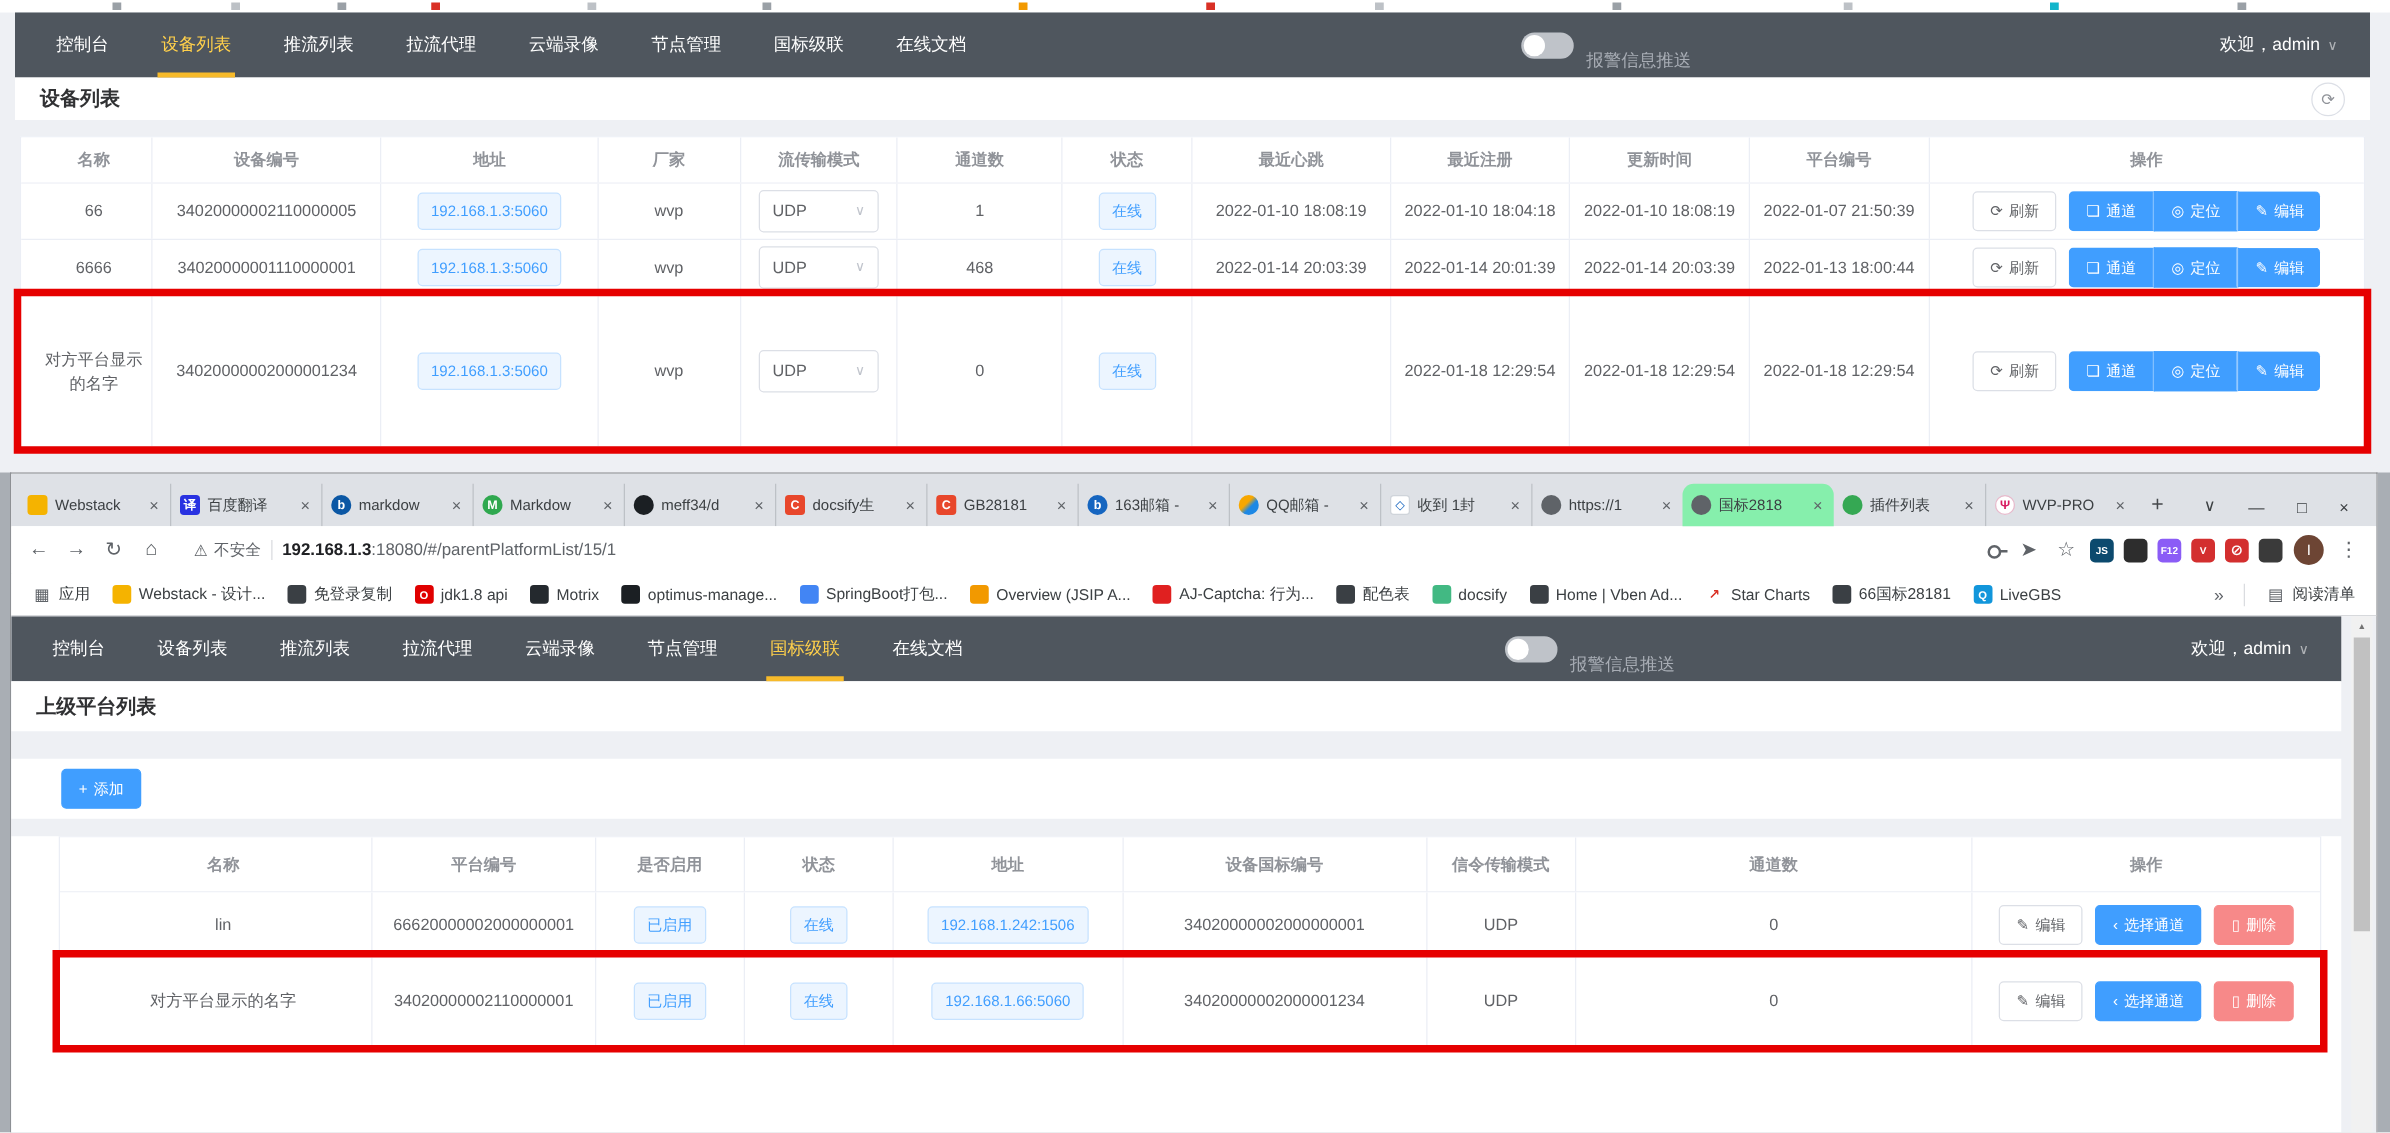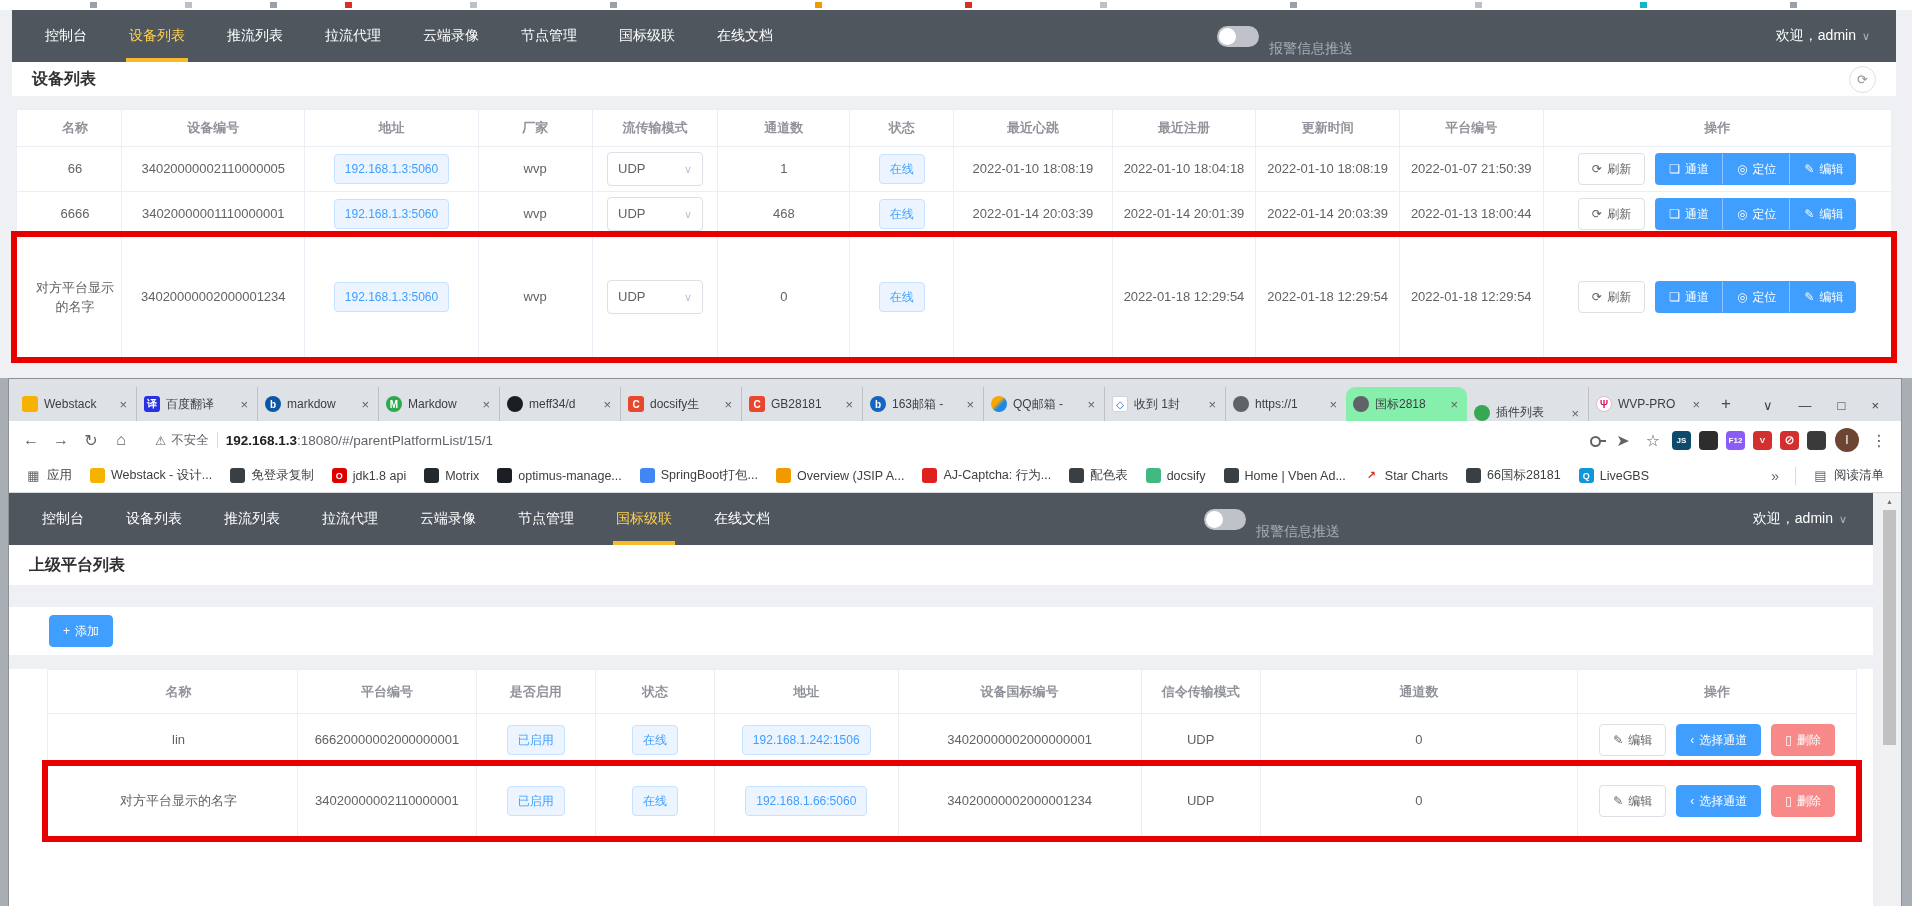--- a/index.html
+++ b/index.html
@@ -59,21 +59,21 @@
   .ta .trow.hdr{height:37px;} .ta .trow.r{height:45px;} .ta .trow.tall{height:120px;}
   .ta .c1{width:94px}.ta .c2{width:185px}.ta .c3{width:175px}.ta .c4{width:115px}.ta .c5{width:127px}.ta .c6{width:133px}.ta .c7{width:105px}.ta .c8{width:160px}.ta .c9{width:145px}.ta .c10{width:145px}.ta .c11{width:145px}.ta .c12{width:351px}
 
   
   .desktop{position:absolute;left:0;top:378px;width:1912px;height:528px;background:#a9aeb4;}
   .browser{position:absolute;left:8px;top:378px;width:1894px;height:528px;background:#fff;border:1px solid #8d9094;border-bottom:none;display:flex;flex-direction:column;}
   .tabstrip{height:42px;background:var(--chrome-bg,#dee1e6);display:flex;align-items:flex-end;padding:0 6px;}
   .tab{width:121px;height:34px;display:flex;align-items:center;gap:6px;padding:0 7px;font-size:12px;color:#3c4043;cursor:pointer;border-left:1px solid #bdc1c6;}
   .tab:first-child{border-left:none;}
   .tab.active{background:#86efac;border-radius:9px 9px 0 0;border-left:none;position:relative;z-index:2;}
-  .tab.active + .tab{border-left:none;align-items:flex-end;}
+  .tab.active + .tab{border-left:none;}
   .tab .tlab{flex:1;overflow:hidden;white-space:nowrap;}
   .tab .x{color:#5f6368;font-size:13px;padding:0 2px;cursor:pointer;}
   .ticon{width:16px;height:16px;border-radius:3px;font-size:10px;font-weight:bold;color:#fff;display:flex;align-items:center;justify-content:center;flex:none;}
   .round{border-radius:50%;}
   .newtab{width:26px;height:26px;margin:0 4px 4px;display:flex;align-items:center;justify-content:center;font-size:17px;color:#45484c;cursor:pointer;}
   .wctrl{display:flex;align-items:center;gap:26px;padding:0 16px 8px 10px;color:#3c4043;font-size:13px;}
   .wctrl span{cursor:pointer;}
   .toolbar{height:38px;background:#fff;display:flex;align-items:center;padding:0 8px;gap:2px;}
   .tbicon{width:28px;height:28px;display:flex;align-items:center;justify-content:center;font-size:16px;color:#5f6368;cursor:pointer;}
   .urlpill{flex:1;height:29px;background:#fff;border-radius:15px;display:flex;align-items:center;gap:8px;padding:0 12px;margin:0 6px;}

